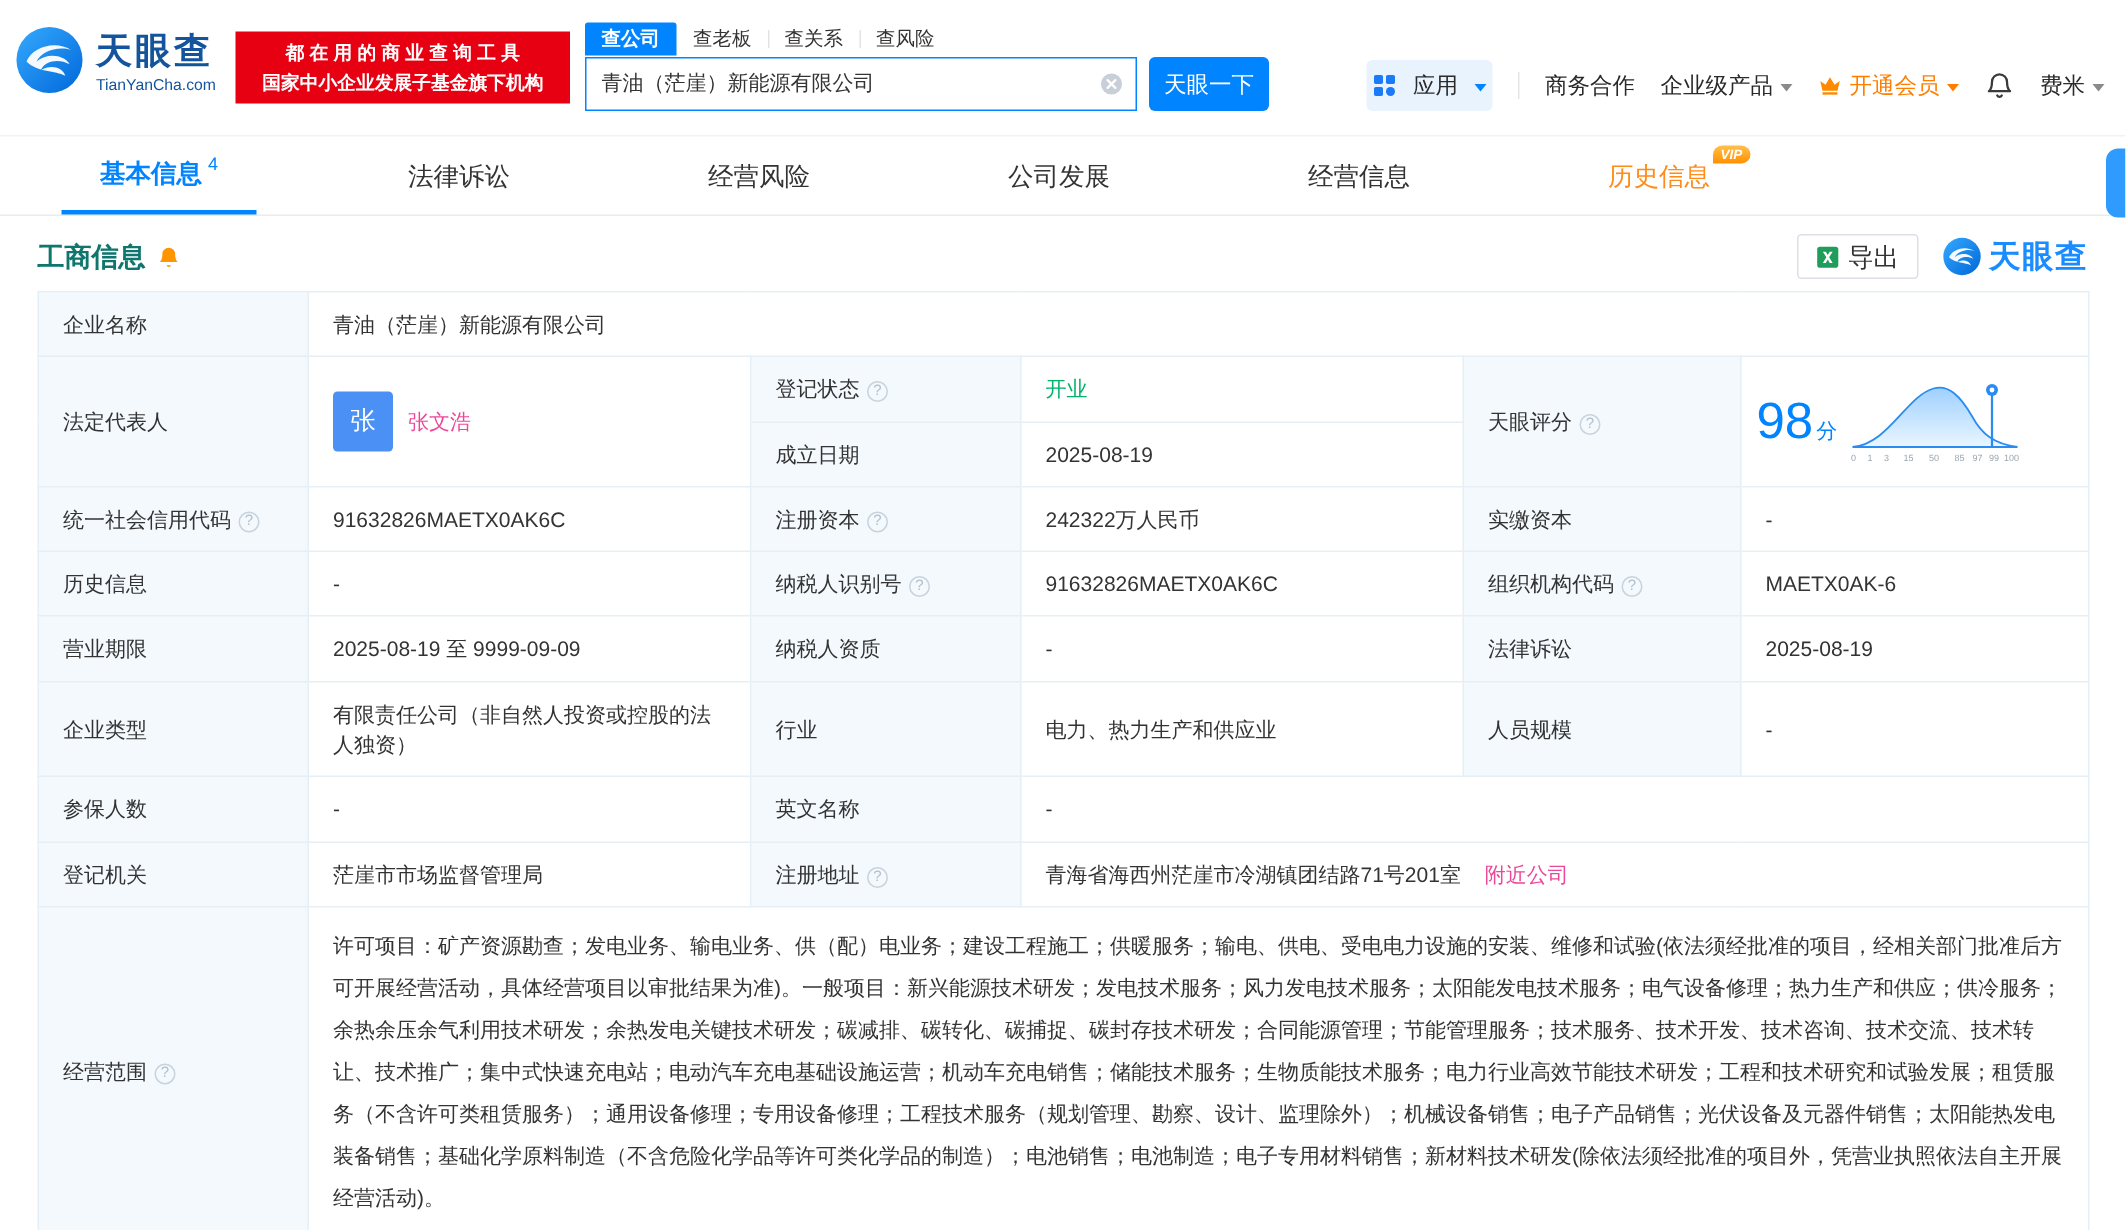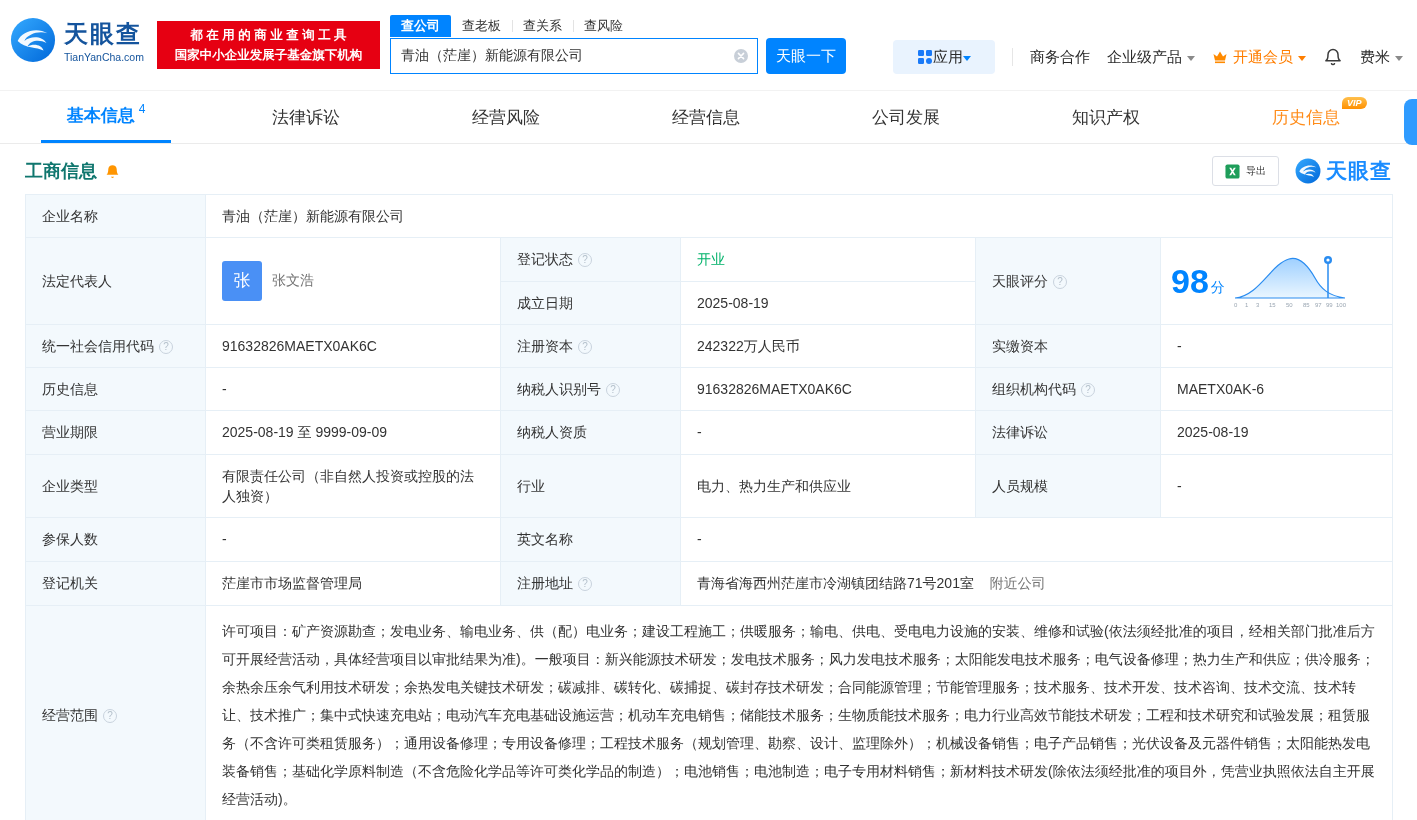--- a/index.html
+++ b/index.html
@@ -17,21 +17,21 @@
   .search-tabs { display:flex; align-items:center; height:22px; }
   .stab { font-size:13px; color:#333; padding:0 11px; position:relative; cursor:pointer; line-height:22px;text-align:right; }
   .stab.active { background:#0084ff; color:#fff; font-weight:bold; border-radius:2px 2px 0 0; }
   .stab.sep::before { content:""; position:absolute; left:0; top:5px; height:12px; width:1px; background:#e3e3e3; }
   .search-row { display:flex; margin-top:1px; align-items:center; }
   .search-input-wrap { width:368px; height:36px; border:1px solid #0084ff; display:flex; align-items:center; background:#fff; padding:0 8px 0 10px; }
   .search-input { border:none; outline:none; flex:1; font-size:14px; color:#333; font-family:inherit; background:transparent; }
   .clear-icon { display:inline-flex; cursor:pointer; margin-left:6px; }
   .search-btn { width:80px; height:36px; background:#0084ff; color:#fff; font-size:15px; border:none; border-radius:4px; margin-left:8px; font-family:inherit; cursor:pointer; }
   .header-right { position:absolute; right:14px; top:39px; display:flex; align-items:center; gap:17px; height:36px; }
-  .apps-pill { background:#e9f3fe; border-radius:4px; height:34px; padding:0 24px; display:flex; align-items:center; gap:0; font-size:15px; color:#2a2a2a; cursor:pointer; }
+  .apps-pill { background:#e9f3fe; border-radius:4px; height:34px; padding:0 4px; display:flex; align-items:center; gap:11px; font-size:15px; color:#2a2a2a; cursor:pointer; }
   .vdiv { width:1px; height:18px; background:#e6e6e6; }
   .nav-item { font-size:15px; color:#2a2a2a; display:flex; align-items:center; gap:5px; cursor:pointer; white-space:nowrap; }
   .nav-item.vip { color:#ff7e00; }
   .caret { width:0; height:0; border-left:4px solid transparent; border-right:4px solid transparent; border-top:5px solid #8a8a8a; margin-top:2px; }
   .caret.blue { border-top-color:#0084ff; }
   .caret.orange { border-top-color:#ff7e00; }
   .bell-btn { display:inline-flex; cursor:pointer; }
 
   
   .tabs { display:flex; height:54px; border-top:1px solid #f2f2f2; border-bottom:1px solid #ebebeb; background:#fff; padding-left:6px; }
@@ -44,38 +44,38 @@
   .vip-badge { position:absolute; left:calc(50% + 36px); top:6px; background:linear-gradient(180deg,#ffc04d,#ff9000); color:#fff;
                font-size:9px; font-weight:bold; font-style:italic; padding:1px 5px; border-radius:6px 6px 6px 0; }
   .float-tab { position:absolute; right:0; top:99px; width:13px; height:46px; background:#2f9bff; border-radius:8px 0 0 8px; cursor:pointer; }
 
   
   .section-head { height:46px; margin-top:4px; display:flex; align-items:center; padding:0 25px; }
   .section-title { font-size:18px; font-weight:bold; color:#0f766e; }
   .bell-orange { display:inline-flex; margin-left:7px; cursor:pointer; }
   .section-right { margin-left:auto; display:flex; align-items:center; gap:16px; }
   .export-btn { height:30px; border:1px solid #dcdfe6; border-radius:3px; padding:0 12px; display:flex; align-items:center; gap:6px;
-                font-size:10px; color:#333; background:#fff; cursor:pointer; font-family:Liberation Serif, serif; }
+                font-size:17px; color:#333; background:#fff; cursor:pointer; font-family:Liberation Serif, serif; }
   .watermark { display:flex; align-items:center; gap:5px; }
   .wm-text { font-size:21px; color:#1a8cff; font-weight:bold; letter-spacing:1px; }
 
   
   .info-table { border-collapse:collapse; table-layout:fixed; width:1367px; margin:0 25px; }
   .info-table td { border:1px solid #e6eff6; padding:11px 16px; font-size:14px; color:#333; line-height:1.45; vertical-align:middle; word-break:break-all; }
   td.lbl { background:#f3f9fd; }
   .help { display:inline-block; width:14px; height:14px; border:1px solid #c9d3dd; border-radius:50%; color:#b4c0cb; font-size:10px;
           line-height:12px; text-align:center; margin-left:5px; vertical-align:1px; font-style:normal; cursor:pointer; }
   .help::after { content:"?"; }
-  .link { color:#737373; cursor:pointer; text-decoration:none;font-family:Liberation Mono, monospace; }
+  .link { color:#ec4899; cursor:pointer; text-decoration:none; }
   .rep-cell { display:flex; align-items:center; }
   .avatar { width:40px; height:40px; background:#4a90f5; color:#fff; display:inline-flex; align-items:center; justify-content:center;
             font-size:17px; border-radius:3px; margin-right:10px; flex:0 0 auto; cursor:pointer; }
   .status-open { color:#00b26a; }
   .score-wrap { display:flex; align-items:center; }
-  .score-num { font-size:34px; font-weight:bold; color:#0084ff; line-height:1; }
+  .score-num { font-size:34px; font-weight:normal; color:#0084ff; line-height:1; }
   .score-unit { font-size:14px; color:#0084ff; margin:12px 6px 0 2px; }
   .score-svg { width:118px; height:58px; flex:0 0 auto; }
   .score-svg text { font-size:6px; fill:#9aa6b2; }
   .scope-text { line-height:28px; }
   .nearby-link { margin-left:12px; }
 </style>
 </head>
 <body>
 
 <div class="header">
@@ -174,31 +174,26 @@
         <span>法律诉讼</span>
       </span>
   </div>
   <div class="tab">
     <span class="tab-inner">
         <span>经营风险</span>
       </span>
   </div>
   <div class="tab">
     <span class="tab-inner">
+        <span>公司发展</span>
+      </span>
+  </div>
+  <div class="tab">
+    <span class="tab-inner">
         <span>经营信息</span>
-      </span>
-  </div>
-  <div class="tab">
-    <span class="tab-inner">
-        <span>公司发展</span>
-      </span>
-  </div>
-  <div class="tab">
-    <span class="tab-inner">
-        <span>知识产权</span>
       </span>
   </div>
   <div class="tab vip-tab">
     <span class="tab-inner">
         <span>历史信息</span>
       </span>
     <span class="vip-badge">VIP</span>
   </div>
 </div>
 <div class="float-tab"></div>

